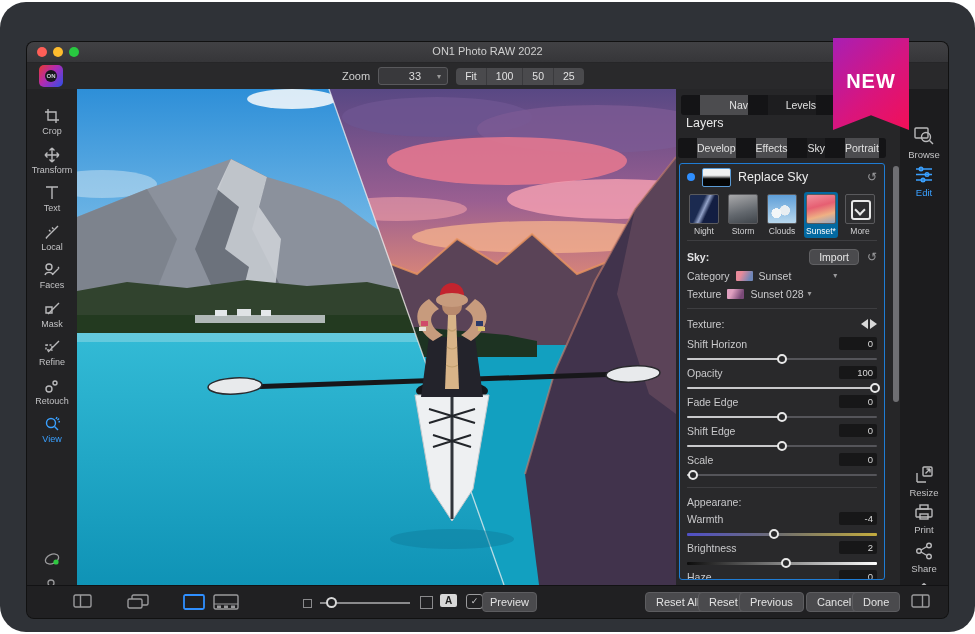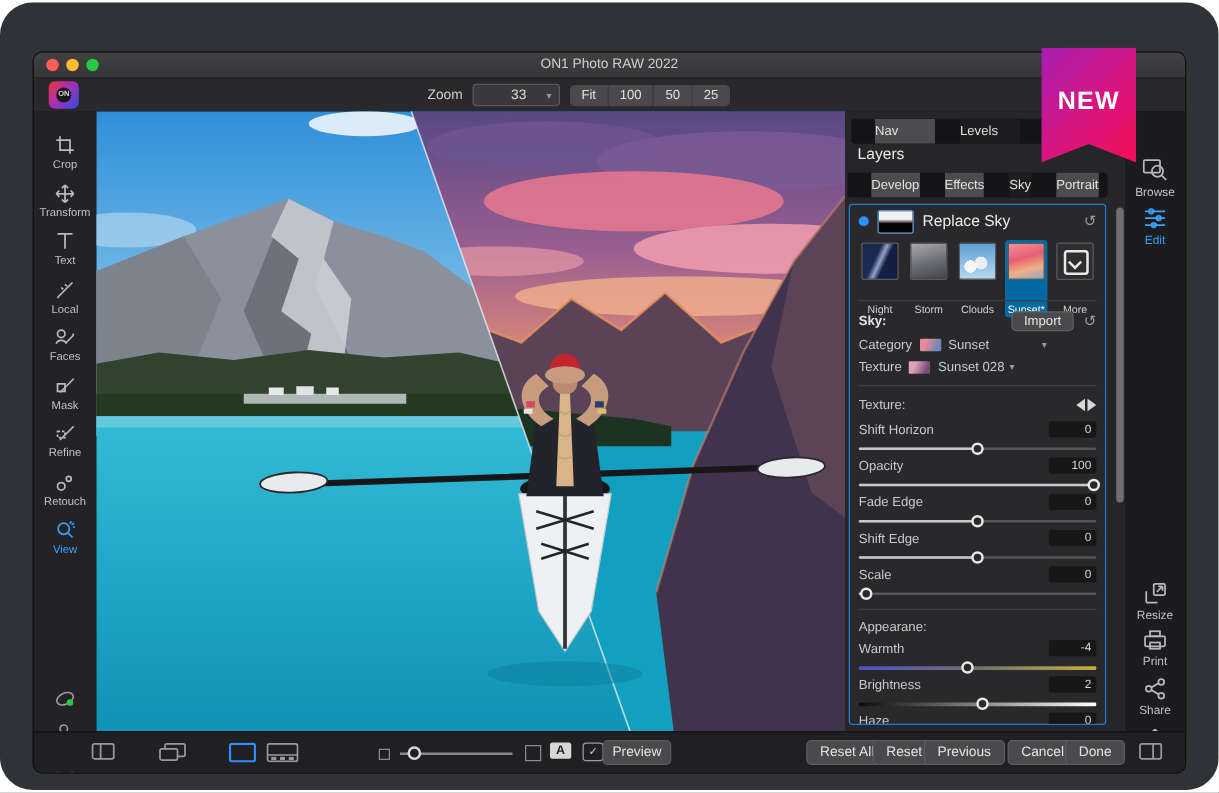--- a/index.html
+++ b/index.html
@@ -31,34 +31,34 @@
   .tool .tlabel{font-size:9px;color:#c2c2c4;}
   .tool.active .tlabel{color:#3aa0ff;}
   .tool.active svg *{stroke:#3aa0ff;}
   .tool svg *{stroke:#b9b9bb;fill:none;stroke-width:1.4;}
   .railbottom{position:absolute;left:0;width:50px;display:flex;justify-content:center;color:#9a9a9c;}
   
   #canvas{left:50px;top:47px;width:599px;height:496px;background:#000;}
   
   #rpanel{left:649px;top:47px;width:224px;height:496px;background:#262628;}
   .tabs{display:flex;background:#141416;gap:1px;}
-  .tab{flex:1;text-align:left;font-size:10.5px;color:#e0e0e0;background:#4c4c4f;padding:4px 0;margin-left:19px;}
+  .tab{flex:1;text-align:right;font-size:10.5px;color:#e0e0e0;background:#4c4c4f;padding:4px 0;margin-left:19px;}
   .tab.active{background:#1d1d1f;}
   #tabs3{position:absolute;left:5px;top:6px;width:203px;border-radius:3px;overflow:hidden;}
   #layers-title{position:absolute;left:10px;top:27px;font-size:12.5px;color:#e8e8e8;}
   #tabs5{position:absolute;left:2px;top:49px;width:208px;border-radius:3px;overflow:hidden;}
   
   #pane{position:absolute;left:3px;top:74px;width:204px;height:415px;border:1px solid #1f7cd4;border-radius:3px;background:#29292b;overflow:hidden;}
   #pane-header{position:absolute;left:0;top:0;width:100%;height:26px;display:flex;align-items:center;gap:7px;padding:0 7px;box-sizing:border-box;}
   .bluedot{width:8px;height:8px;border-radius:50%;background:#2f8fff;}
   #layer-thumb{width:27px;height:17px;border:1px solid #5b9bd5;border-radius:2px;background:linear-gradient(#f2f2f2 0 36%,#d8d8d8 40%,#050505 58%);}
   #pane-title{font-size:12.5px;color:#ececec;flex:1;}
   .reseticon{color:#9a9a9c;font-size:12px;}
   #presets{position:absolute;left:7px;top:28px;width:190px;display:flex;justify-content:space-between;}
-  .preset{width:34px;display:flex;flex-direction:column;align-items:center;gap:18px;border-radius:3px;padding:2px 0;}
+  .preset{width:34px;display:flex;flex-direction:column;align-items:center;gap:2px;border-radius:3px;padding:2px 0;}
   .preset .pimg{width:28px;height:28px;border-radius:2px;border:1px solid #5a5a5d;}
   .preset .plabel{font-size:8.5px;color:#d2d2d4;}
   .preset.selected{background:#0369a1;}
   .preset.selected .plabel{color:#fff;}
   .pimg.night{background:linear-gradient(115deg,#1b2a50 38%,#93a2c8 50%,#131e42 62%);}
   .pimg.storm{background:linear-gradient(165deg,#a9a9ab,#63686e 60%,#3f444a);}
   .pimg.clouds{background:radial-gradient(circle at 30% 65%,#f2f6f8 18%,transparent 19%),radial-gradient(circle at 60% 55%,#e8eef2 22%,transparent 23%),linear-gradient(#5f9fd8,#b8d8ee);}
   .pimg.sunset{background:linear-gradient(165deg,#f2929e 0%,#e65f72 40%,#efb184 70%,#8ea6c6 100%);}
   .pimg.more{background:#2e2e30;border:1px solid #5a5a5d;position:relative;}
   .pimg.more::before{content:"";position:absolute;left:5px;top:5px;width:16px;height:16px;border:2px solid #e8e8e8;border-radius:3px;}

